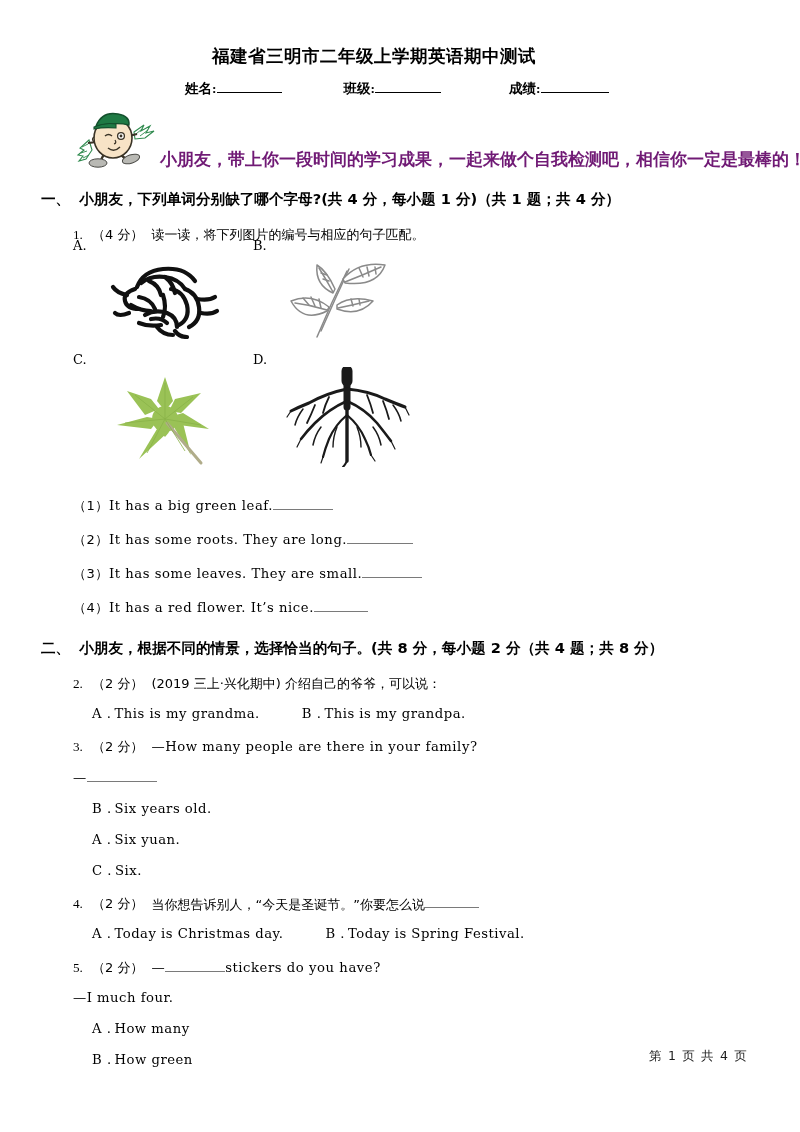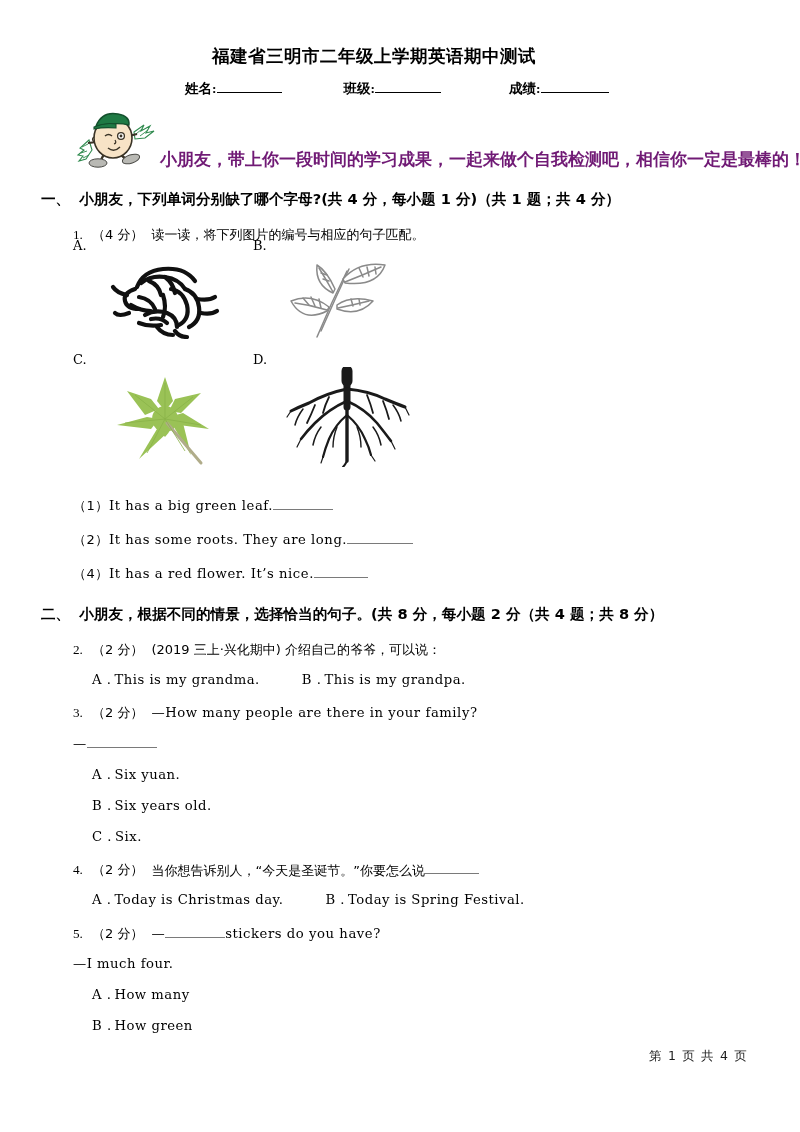--- a/index.html
+++ b/index.html
@@ -350,20 +350,23 @@
     </div>
   </div>
 
   <div class="sub-q">
     <span class="lbl cn">（1）</span><span>It has a big green leaf.</span><span class="ul-thin ul-60"></span>
   </div>
   <div class="sub-q">
     <span class="lbl cn">（2）</span><span>It has some roots. They are long.</span><span class="ul-thin ul-66"></span>
   </div>
   <div class="sub-q">
+    <span class="lbl cn">（3）</span><span>It has some leaves. They are small.</span><span class="ul-thin ul-60"></span>
+  </div>
+  <div class="sub-q">
     <span class="lbl cn">（4）</span><span>It has a red flower. It’s nice.</span><span class="ul-thin ul-54"></span>
   </div>
 
   <div class="section-head" style="margin-top:22px;">
     <span class="num">二、</span><span>小朋友，根据不同的情景，选择恰当的句子。(共 8 分，每小题 2 分（共 4 题；共 8 分）</span>
   </div>
 
   <div class="q q-head">
     <span class="q-num">2.</span><span class="q-pts cn">（2 分）</span><span class="cn">(2019 三上·兴化期中)</span><span class="cn">&nbsp;</span><span class="cn">介绍自己的爷爷，可以说：</span>
   </div>
@@ -371,24 +374,24 @@
     <span><span class="okey">A .</span><span>This is my grandma.</span></span><span class="ogap"></span><span><span class="okey">B .</span><span>This is my grandpa.</span></span>
   </div>
 
   <div class="q q-head">
     <span class="q-num">3.</span><span class="q-pts cn">（2 分）</span><span class="q-mono">—How many people are there in your family?</span>
   </div>
   <div class="answer-line">
     <span>—</span><span class="ul-thin ul-70"></span>
   </div>
   <div class="opt">
+    <span class="okey">B .</span><span>Six years old.</span>
+  </div>
+  <div class="opt">
     <span class="okey">A .</span><span>Six yuan.</span>
-  </div>
-  <div class="opt">
-    <span class="okey">B .</span><span>Six years old.</span>
   </div>
   <div class="opt">
     <span class="okey">C .</span><span>Six.</span>
   </div>
 
   <div class="q q-head">
     <span class="q-num">4.</span><span class="q-pts cn">（2 分）</span><span class="cn">当你想告诉别人，“今天是圣诞节。”你要怎么说</span><span class="ul-thin ul-54"></span>
   </div>
   <div class="opt">
     <span><span class="okey">A .</span><span>Today is Christmas day.</span></span><span class="ogap"></span><span><span class="okey">B .</span><span>Today is Spring Festival.</span></span>

